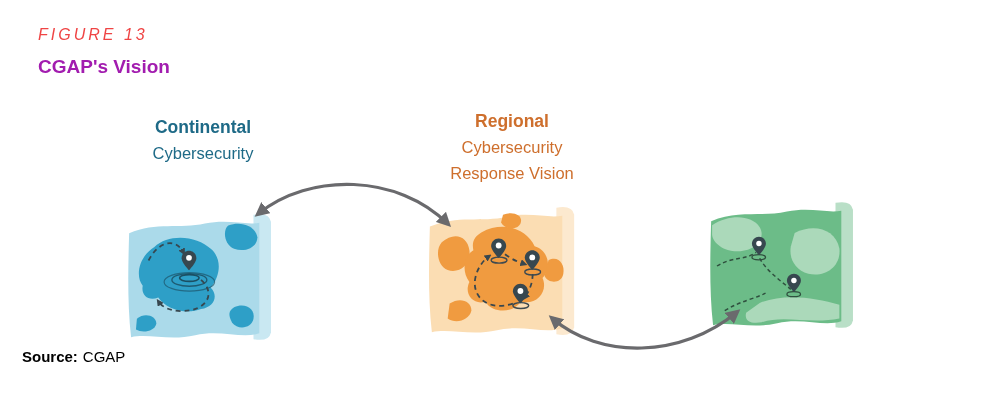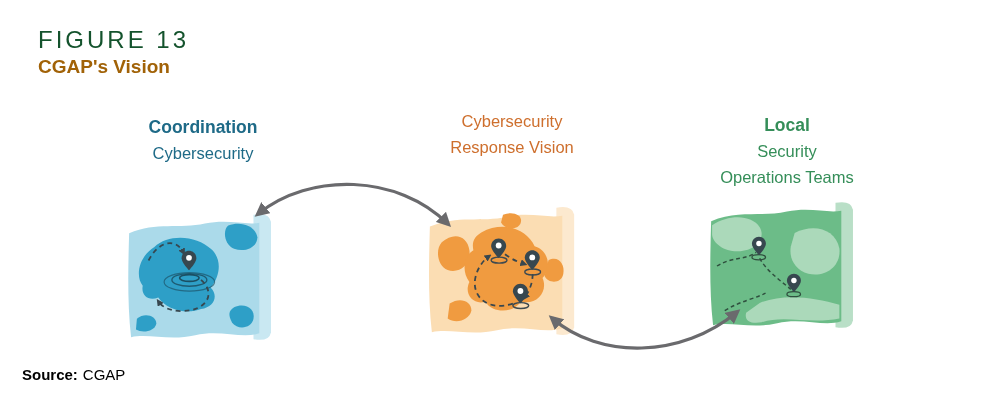--- a/index.html
+++ b/index.html
@@ -6,43 +6,43 @@
   .canvas{
     position:relative;
     width:1001px;
     height:410px;
     background:#ffffff;
     font-family:"Liberation Sans", sans-serif;
     overflow:hidden;
   }
   .fig-label{
     position:absolute; left:38px; top:26px;
-    font-size:24px; letter-spacing:3px; color:#14532d; font-weight:500;
+    font-size:16px; letter-spacing:3px; color:#ef4444; font-weight:500;font-style:italic;
   }
   .fig-title{
     position:absolute; left:38px; top:56px;
-    font-size:19px; font-weight:bold; color:#a16207;
+    font-size:19px; font-weight:bold; color:#a21caf;
   }
   .col-head{
     position:absolute; text-align:center;
     font-size:16.5px; line-height:26px;
   }
   .col-head .head-bold{ font-weight:bold; font-size:17.5px; }
   .head-continental{ left:108px; top:114px; width:190px; }
   .head-regional{ left:412px; top:108px; width:200px; }
   .head-local{ left:692px; top:112px; width:190px; }
   .map-svg{ position:absolute; }
   .map-blue{ left:118px; top:210px; }
   .map-orange{ left:420px; top:202px; }
   .map-green{ left:700px; top:198px; }
   .connector{ position:absolute; }
   .connector-top{ left:248px; top:168px; }
   .connector-bottom{ left:542px; top:296px; }
   .source-note{
-    position:absolute; left:22px; top:366px;
+    position:absolute; left:22px; top:348px;
     font-size:15px; color:#000;
   }
   .source-note .src-bold{ font-weight:bold; }
   .source-note .src-value{ margin-left:5px; }
 </style>
 </head>
 <body>
 
 <div class="canvas">
 
@@ -58,34 +58,30 @@
       <marker id="dash-head" viewBox="0 0 10 10" refX="6" refY="5" markerWidth="4" markerHeight="4" orient="auto-start-reverse">
         <path d="M0,0 L10,5 L0,10 Z" fill="#37474F"></path>
       </marker>
     </defs>
   </svg>
 
   <div class="fig-label">FIGURE 13</div>
   <div class="fig-title">CGAP's Vision</div>
 
   <div class="col-head head-continental" style="color: rgb(30, 106, 135);">
-    <div class="head-bold">Coordination</div>
+    <div class="head-bold">Continental</div>
     <div>Cybersecurity</div>
   </div>
 
   <div class="col-head head-regional" style="color: rgb(206, 111, 45);">
+    <div class="head-bold">Regional</div>
     <div>Cybersecurity</div>
     <div>Response Vision</div>
   </div>
 
-  <div class="col-head head-local" style="color: rgb(53, 142, 89);">
-    <div class="head-bold">Local</div>
-    <div>Security</div>
-    <div>Operations Teams</div>
-  </div>
 
   <svg class="map-svg map-blue" width="168" height="136" viewBox="0 0 170 140">
     <path d="M138,5 Q154,2 156,12 L156,126 Q154,136 138,133 Z" fill="#C9E8F2"></path>
     <path d="M10,24 C38,12 62,20 88,14 C112,9 130,16 144,13 L144,127 C126,133 104,123 78,129 C52,135 30,127 12,131 C8,96 9,58 10,24 Z" fill="#ABDAEA"></path>
     <g fill="#2E9FC7">
       <path d="M36,38 C50,24 80,26 94,40 C106,50 104,68 94,80 C102,88 98,100 84,102 C68,108 48,102 40,90 C30,94 22,88 24,78 C16,68 20,48 36,38 Z"></path>
       <path d="M112,16 C126,11 140,17 142,28 C142,38 130,44 118,40 C108,36 106,21 112,16 Z"></path>
       <path d="M118,100 C130,95 140,102 138,112 C136,122 122,124 116,116 C112,108 112,104 118,100 Z"></path>
       <path d="M18,112 C26,105 38,109 38,117 C36,125 24,127 17,123 Z"></path>
     </g>

